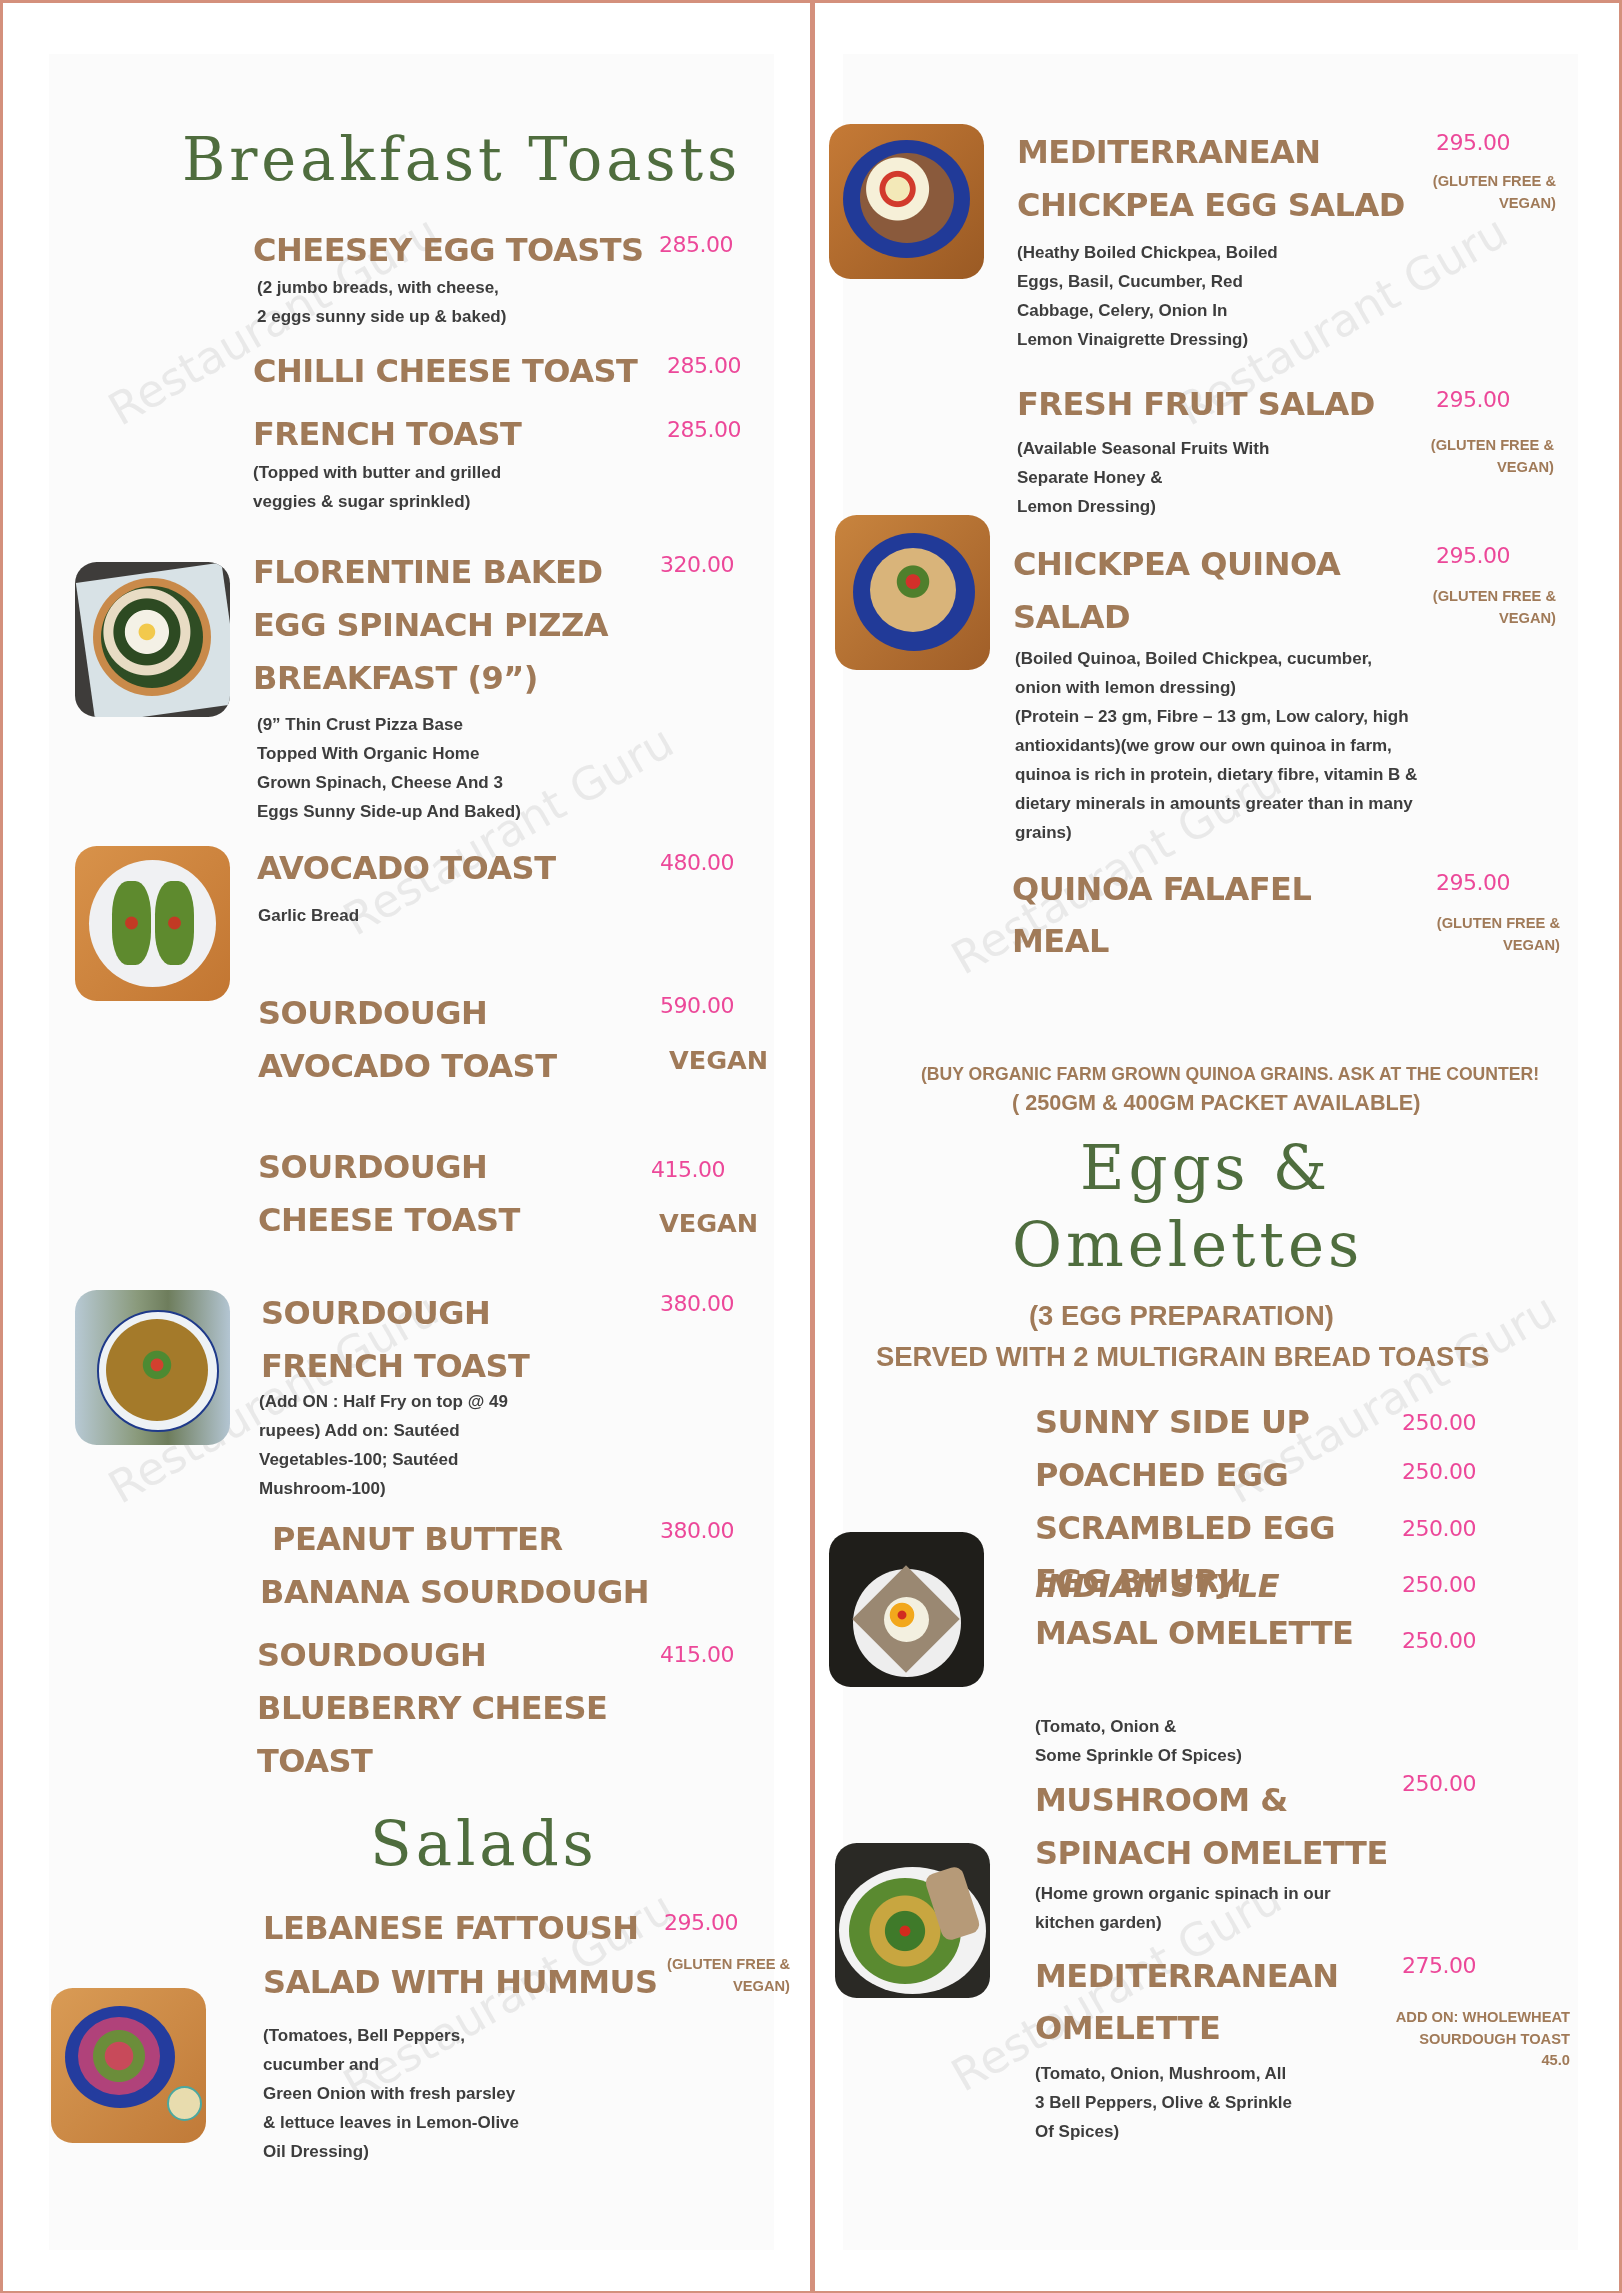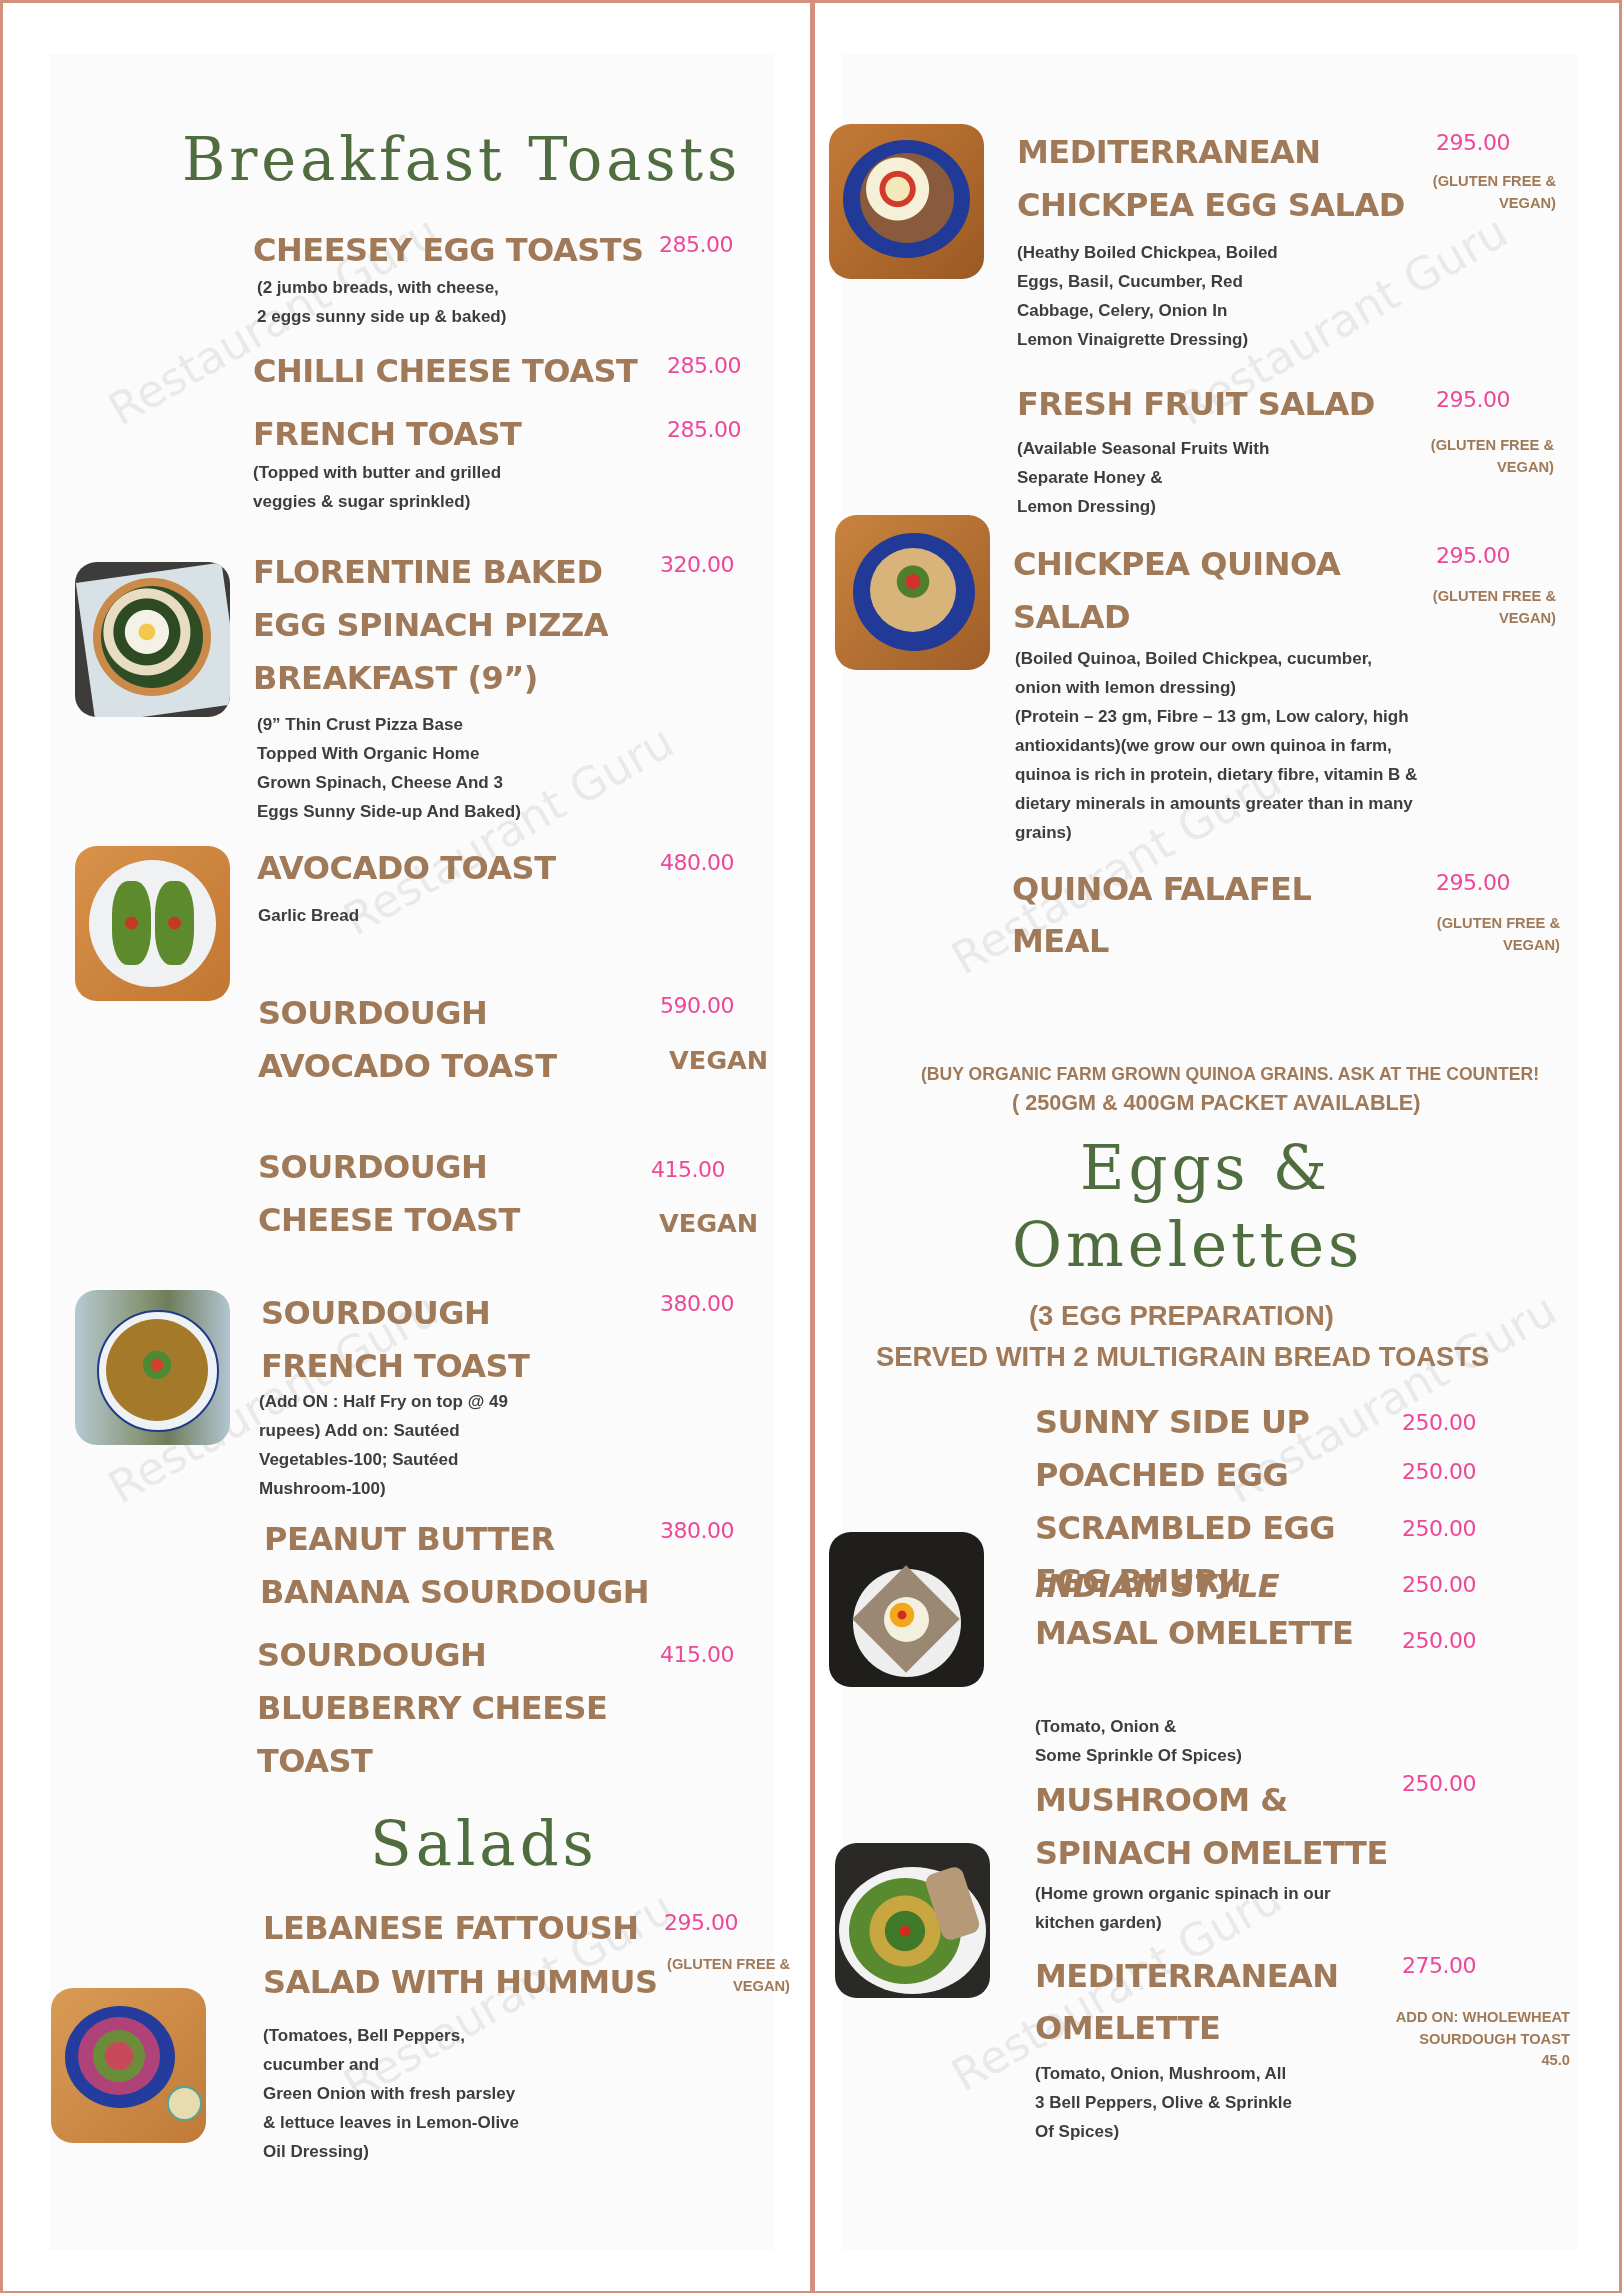--- a/index.html
+++ b/index.html
@@ -135,21 +135,21 @@
   <div class="food" style="left:31px;top:29px;width:102px;height:102px;background:radial-gradient(circle at 50% 45%,#d2402f 0 5.9px,#4d8a32 6.9px 13.7px,#a47a2a 14.7px);"></div>
 </div>
 <div class="item" style="left:261px;top:1287px;">SOURDOUGH</div>
 <div class="item" style="left:261px;top:1340px;">FRENCH TOAST</div>
 <div class="price" style="left:660px;top:1291px;">380.00</div>
 <div class="desc" style="left:259px;top:1387px;">(Add ON : Half Fry on top @ 49
 rupees) Add on: Sautéed
 Vegetables-100; Sautéed
 Mushroom-100)</div>
 
-<div class="item" style="left:264px;top:1513px;">PEANUT BUTTER</div>
+<div class="item" style="left:272px;top:1513px;">PEANUT BUTTER</div>
 <div class="item" style="left:260px;top:1566px;">BANANA SOURDOUGH</div>
 <div class="price" style="left:660px;top:1518px;">380.00</div>
 
 <div class="item" style="left:257px;top:1629px;">SOURDOUGH</div>
 <div class="item" style="left:257px;top:1682px;">BLUEBERRY CHEESE</div>
 <div class="item" style="left:257px;top:1735px;">TOAST</div>
 <div class="price" style="left:660px;top:1642px;">415.00</div>
 
 <div class="heading" style="left:370px;top:1808px;font-size:61px;">Salads</div>
 

